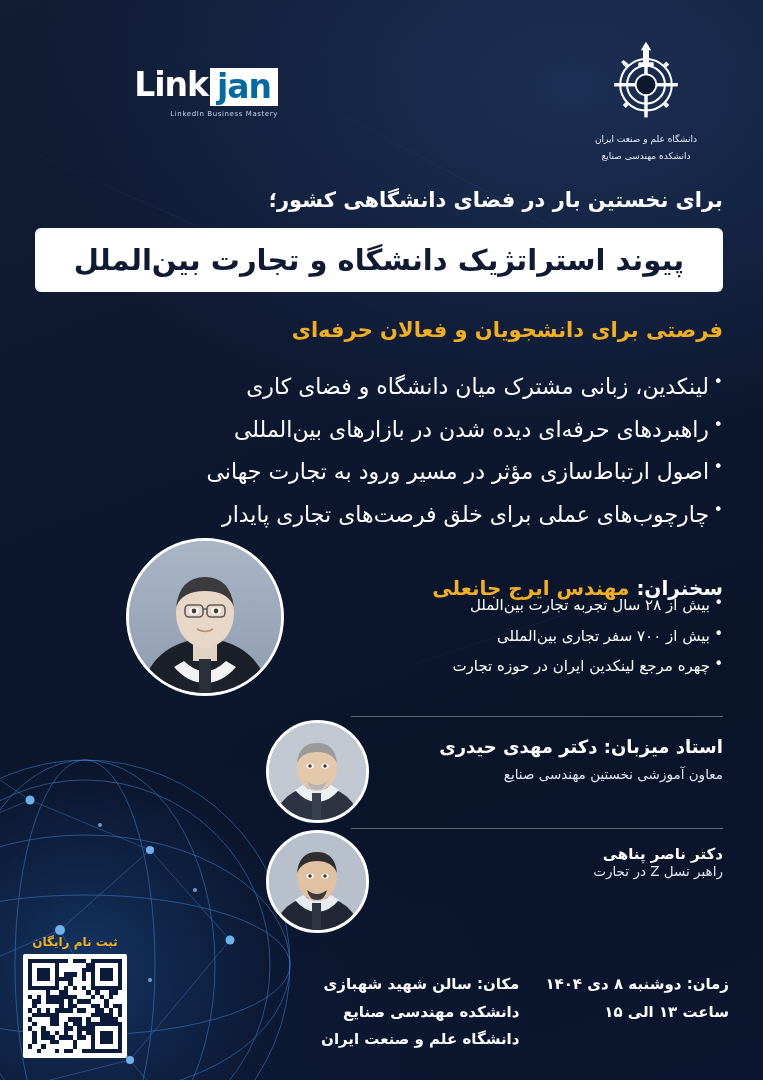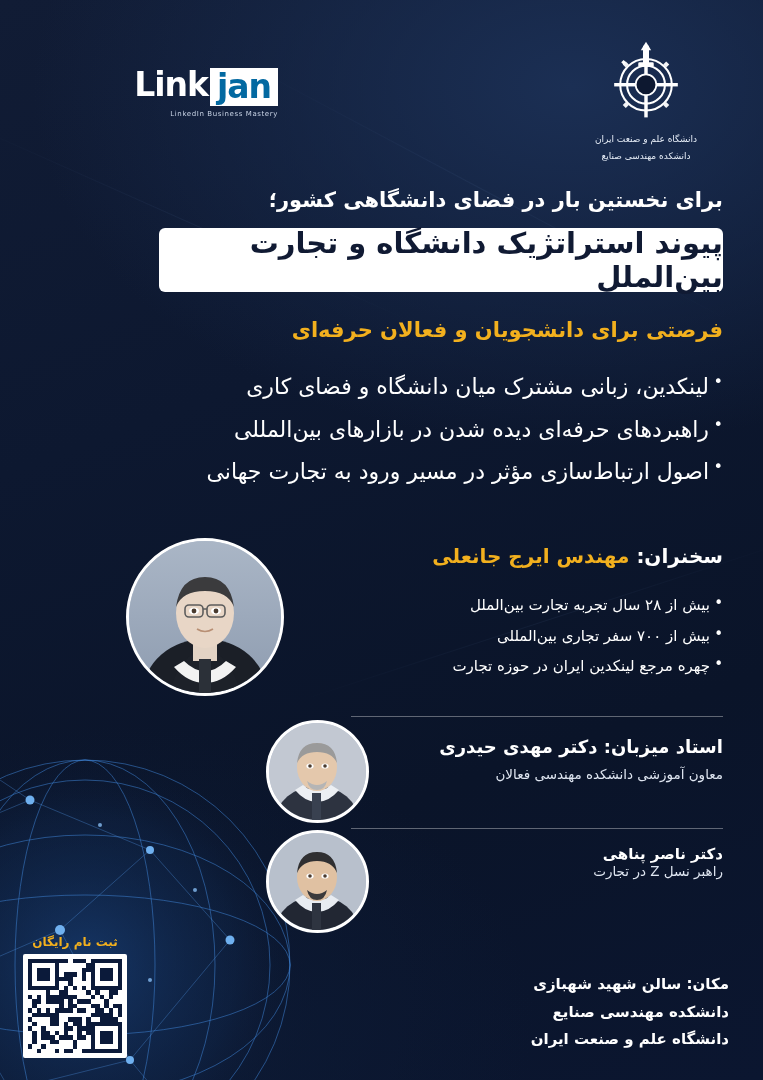--- a/index.html
+++ b/index.html
@@ -83,21 +83,21 @@
     position: absolute; right: 40px; top: 188px;
     width: 640px;
     text-align: right;
     color: #ffffff;
     font-size: 21px;
     font-weight: bold;
     direction: rtl;
   }
   .title-band {
     position: absolute; right: 40px; top: 228px;
-    width: 564px; height: 64px;
+    width: 688px; height: 64px;
     background: #ffffff;
     border-radius: 6px;
     display: flex; align-items: center; justify-content: center;
   }
   .title-band span {
     color: #101a33;
     font-size: 29px;
     font-weight: bold;
     direction: rtl;
   }
@@ -141,21 +141,21 @@
     border-radius: 50%;
     overflow: hidden;
     border: 3px solid #ffffff;
     background: #b9c3d2;
   }
   .photo-main { left: 126px; top: 538px; width: 158px; height: 158px; }
   .photo-host { left: 266px; top: 720px; width: 103px; height: 103px; }
   .photo-guest{ left: 266px; top: 830px; width: 103px; height: 103px; }
 
   .speaker-head {
-    position: absolute; right: 40px; top: 544px; width: 420px;
+    position: absolute; right: 40px; top: 576px; width: 420px;
     direction: rtl; text-align: right; color:#fff; font-size: 20px; font-weight: bold;
   }
   .speaker-head .name { color: #f2b01e; }
   .speaker-bullets {
     position: absolute; right: 40px; top: 596px; width: 420px;
     direction: rtl; text-align: right;
   }
   .speaker-bullets li {
     list-style: none;
     color: #ffffff;
@@ -333,20 +333,21 @@
   <div class="title-band">
     <span>پیوند استراتژیک دانشگاه و تجارت بین‌الملل</span>
   </div>
 
   <div class="subtitle">فرصتی برای دانشجویان و فعالان حرفه‌ای</div>
 
   <ul class="bullets">
     <li>لینکدین، زبانی مشترک میان دانشگاه و فضای کاری</li>
     <li>راهبردهای حرفه‌ای دیده شدن در بازارهای بین‌المللی</li>
     <li>اصول ارتباط‌سازی مؤثر در مسیر ورود به تجارت جهانی</li>
+    <li>چارچوب‌های عملی برای خلق فرصت‌های تجاری پایدار</li>
   </ul>
 
   <div class="photo photo-main">
     <svg width="152" height="152" viewBox="0 0 152 152" aria-hidden="true">
       <defs>
         <linearGradient id="bg1" x1="0" y1="0" x2="0" y2="1">
           <stop offset="0%" stop-color="#aab6c6"></stop>
             <stop offset="100%" stop-color="#8e9cb0"></stop>
         </linearGradient>
       </defs>
@@ -396,21 +397,21 @@
       <ellipse cx="41" cy="43" rx="3.6" ry="2.6" fill="#fff"></ellipse>
       <ellipse cx="56" cy="43" rx="3.6" ry="2.6" fill="#fff"></ellipse>
       <circle cx="41" cy="43" r="1.8" fill="#4a3b2f"></circle>
       <circle cx="56" cy="43" r="1.8" fill="#4a3b2f"></circle>
       <path d="M38 58 q10 8 20 0 q-2 9 -10 9 q-8 0 -10 -9z" fill="#b5b5b5"></path>
     </svg>
   </div>
 
   <div class="host-block">
     <div class="h-title">استاد میزبان: دکتر  مهدی حیدری</div>
-    <div class="h-sub">معاون آموزشی دانشکده مهندسی فعالان</div>
+    <div class="h-sub">معاون آموزشی نخستین مهندسی صنایع</div>
   </div>
 
   <div class="rule rule-2"></div>
 
   <div class="photo photo-guest">
     <svg width="97" height="97" viewBox="0 0 97 97" aria-hidden="true">
       <rect width="97" height="97" fill="#b8c0cc"></rect>
       <ellipse cx="48" cy="99" rx="42" ry="36" fill="#222733"></ellipse>
       <rect x="40" y="60" width="16" height="16" fill="#d8b89a"></rect>
       <ellipse cx="48" cy="44" rx="20" ry="24" fill="#e0c1a2"></ellipse>
@@ -425,20 +426,24 @@
     </svg>
   </div>
 
   <div class="guest-block">
     <div class="g-title">دکتر  ناصر پناهی</div>
     <div class="g-sub">راهبر نسل Z در تجارت</div>
   </div>
 
   <div class="footer-info">
     <div class="footer-cols">
+      <div class="footer-col left">
+        <div>زمان: دوشنبه ۸ دی ۱۴۰۴</div>
+        <div>ساعت ۱۳ الی ۱۵</div>
+      </div>
       <div class="footer-col right">
         <div>مکان: سالن شهید شهبازی</div>
         <div>دانشکده مهندسی صنایع</div>
         <div>دانشگاه علم و صنعت ایران</div>
       </div>
     </div>
   </div>
 
   <div class="qr-panel">
     <div class="qr-label">ثبت نام رایگان</div>

